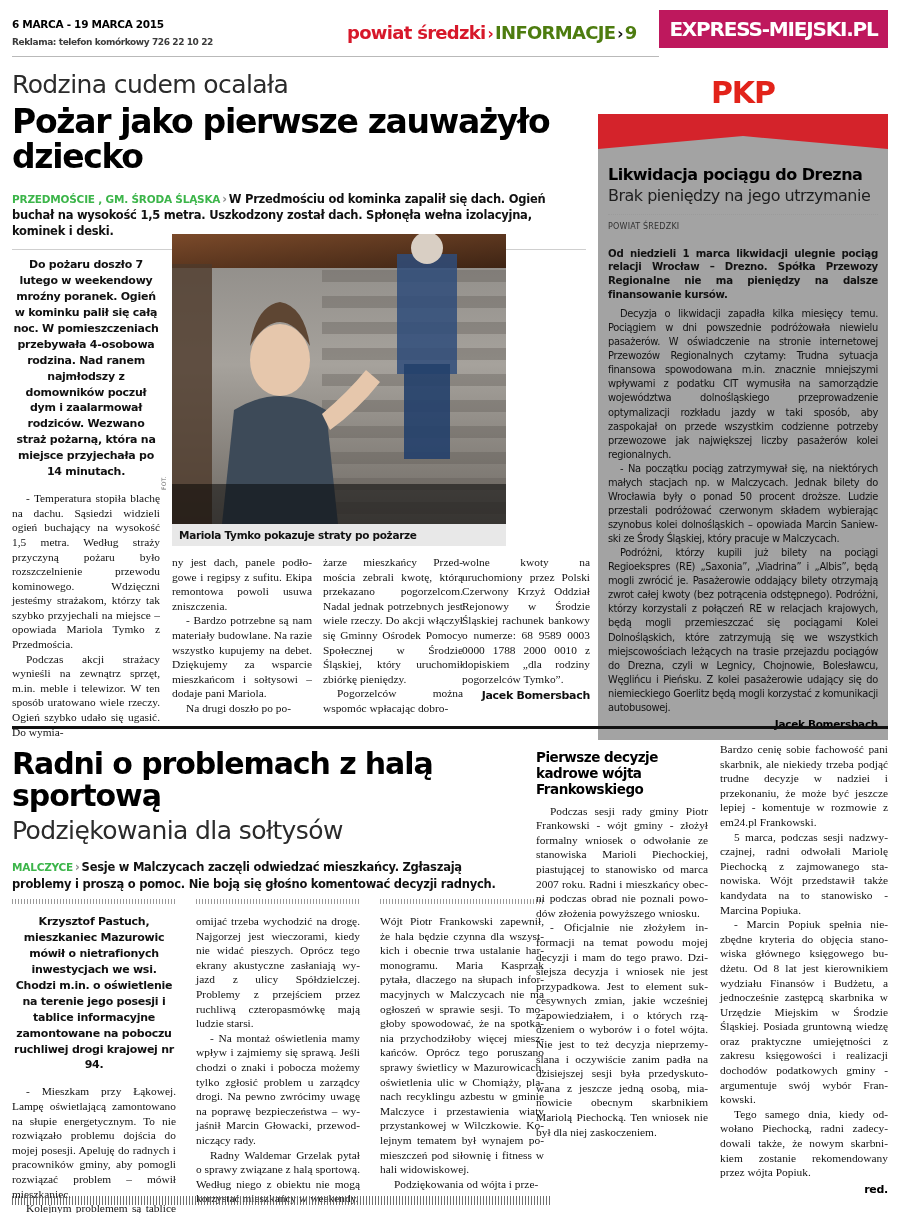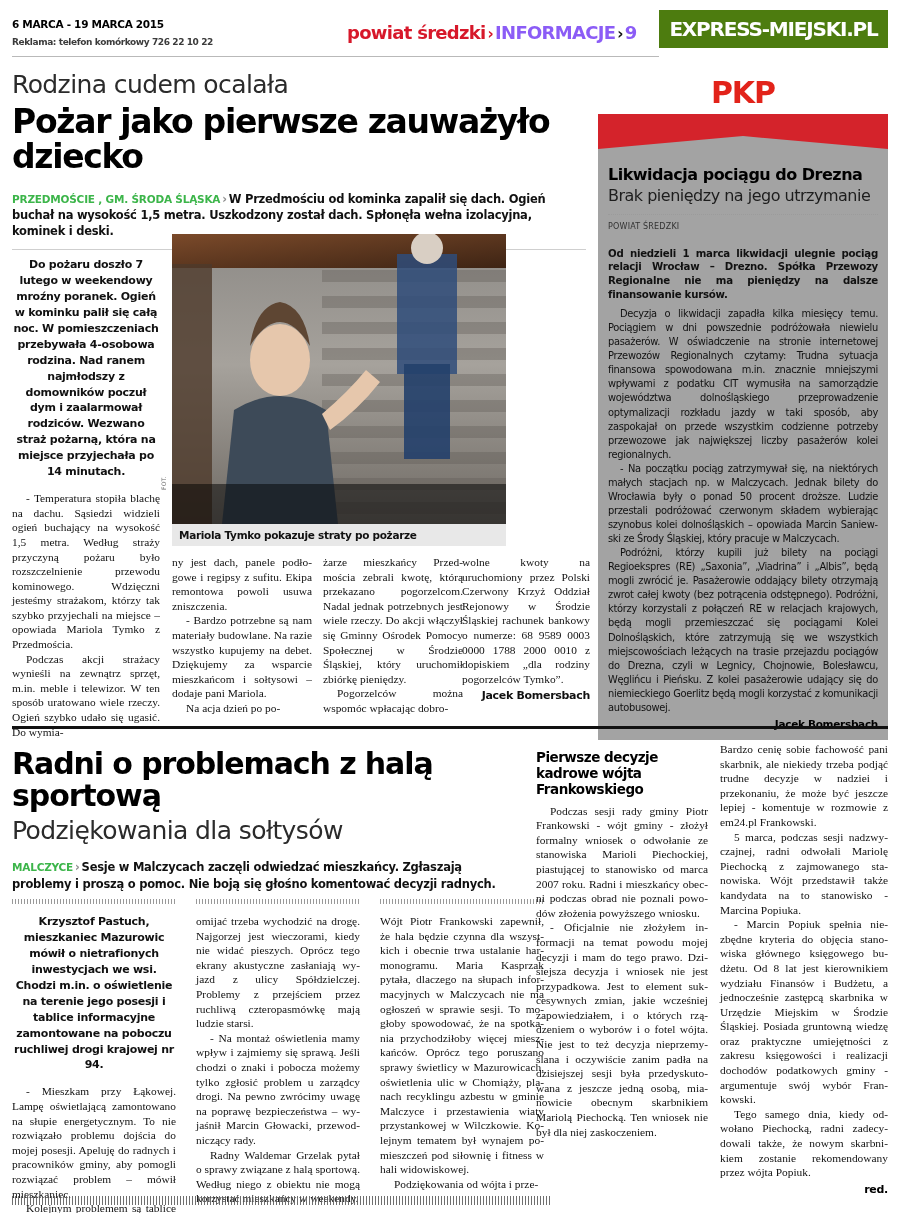--- a/index.html
+++ b/index.html
@@ -55,29 +55,29 @@
     left: 335px;
     top: 22px;
     font-family: "DejaVu Sans", sans-serif;
     font-weight: bold;
     font-size: 18px;
     letter-spacing: -0.7px;
     white-space: nowrap;
   }
   .mast-center .sec-red { color: #d7182a; }
   .mast-center .sep { color: #d7182a; font-size: 15px; padding: 0 2px; }
-  .mast-center .sec-black { color: #8b5cf6; }
+  .mast-center .sec-black { color: #4d7c0f; }
   .mast-center .sep2 { color: #111; font-size: 15px; padding: 0 2px; }
   .mast-logo {
     position: absolute;
     right: 0;
     top: 10px;
     width: 229px;
     height: 38px;
-    background: #4d7c0f;
+    background: #be185d;
     color: #fff;
     font-family: "DejaVu Sans", sans-serif;
     font-weight: bold;
     font-size: 20px;
     letter-spacing: -1.2px;
     display: flex;
     align-items: center;
     justify-content: center;
   }
   .mast-rule {
@@ -449,21 +449,21 @@
     </div>
     <div class="photo-credit">FOT.</div>
 
     <div class="caption-bar">
       <span>Mariola Tymko pokazuje straty po pożarze</span>
     </div>
 
     <div class="col2 body-col">
       <p class="noindent">ny jest dach, panele podło­gowe i regipsy z sufitu. Ekipa remontowa powoli usuwa zniszczenia.</p>
       <p>- Bardzo potrzebne są nam materiały budowlane. Na ra­zie wszystko kupujemy na debet. Dziękujemy za wspar­cie mieszkańcom i sołtysowi – dodaje pani Mariola.</p>
-      <p>Na acja dzień po po-</p>
+      <p>Na drugi doszło po po-</p>
     </div>
 
     <div class="col3 body-col">
       <p class="noindent">żarze mieszkańcy Przed­mościa zebrali kwotę, którą przekazano pogorzelcom. Nadal jednak potrzebnych jest wiele rzeczy. Do akcji włączył się Gminny Ośrodek Pomocy Społecznej w Śro­dzie Śląskiej, który urucho­mił zbiórkę pieniędzy.</p>
       <p>Pogorzelców można wspomóc wpłacając dobro-</p>
     </div>
 
     <div class="col4 body-col">
       <p class="noindent">wolne kwoty na uruchomio­ny przez Polski Czerwony Krzyż Oddział Rejonowy w Środzie Śląskiej rachunek bankowy o numerze: 68 9589 0003 0000 1788 2000 0010 z dopiskiem „dla ro­dziny pogorzelców Tymko”.</p>
       <div class="byline">Jacek Bomersbach</div>

